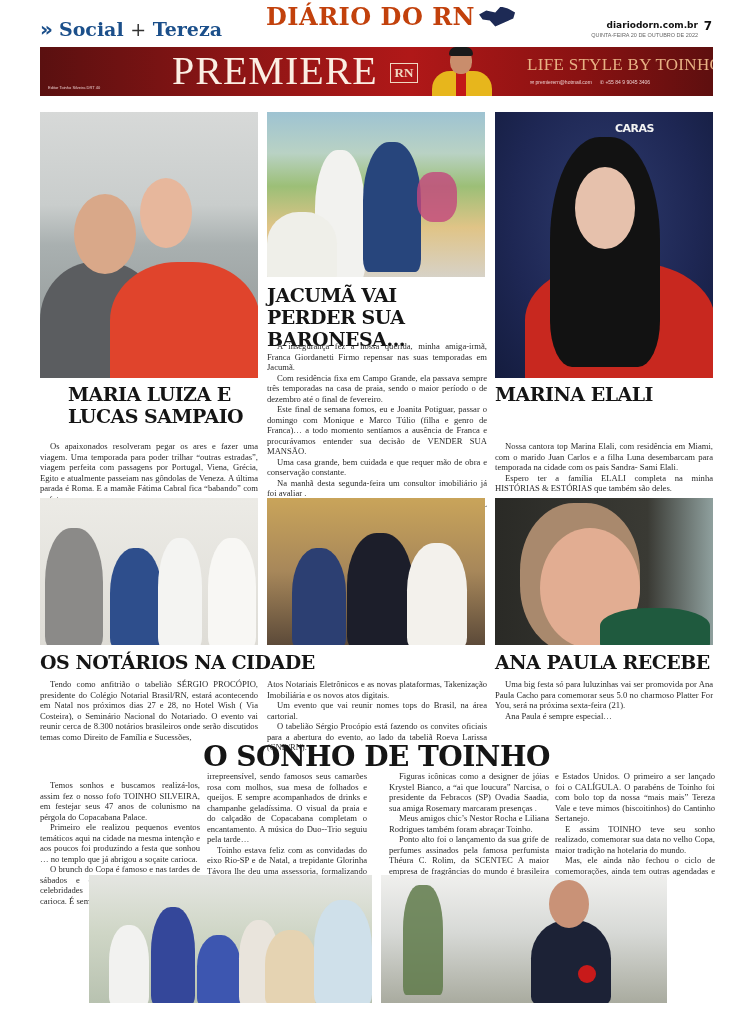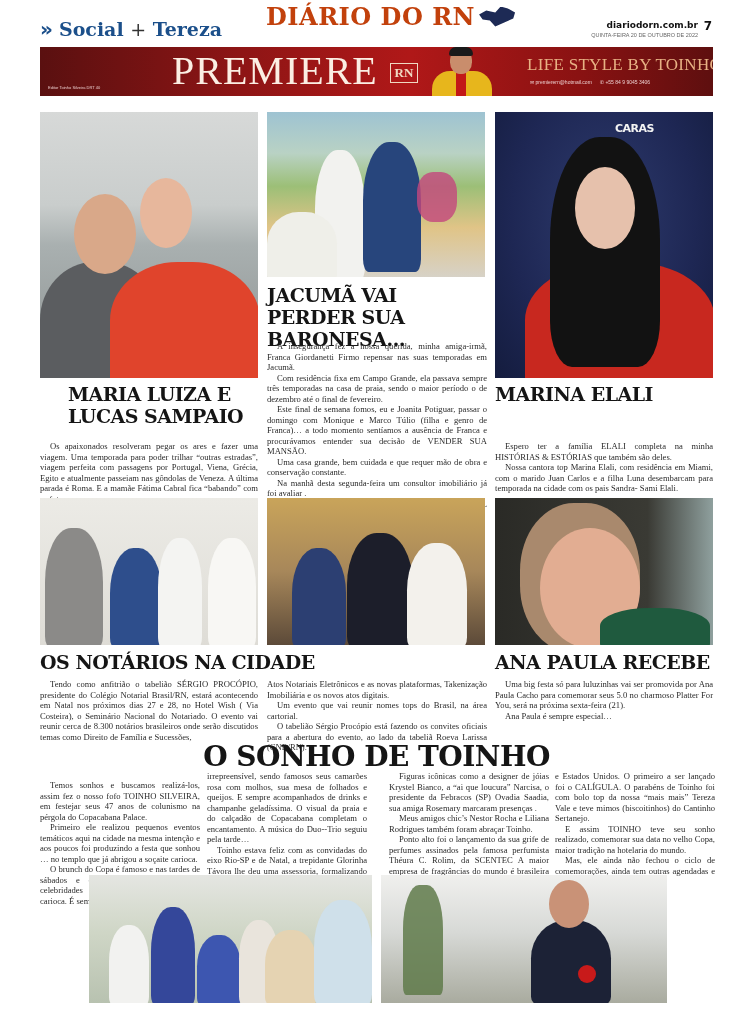--- a/index.html
+++ b/index.html
@@ -140,22 +140,22 @@
 <div class="abs body bd-jacuma">
   <p>A insegurança fez a nossa querida, minha amiga-irmã, Franca Giordanetti Firmo repensar nas suas temporadas em Jacumã.</p>
   <p>Com residência fixa em Campo Grande, ela passava sempre três temporadas na casa de praia, sendo o maior período o de dezembro até o final de fevereiro.</p>
   <p>Este final de semana fomos, eu e Joanita Potiguar, passar o domingo com Monique e Marco Túlio (filha e genro de Franca)… a todo momento sentíamos a ausência de Franca e procurávamos entender sua decisão de VENDER SUA MANSÃO.</p>
   <p>Uma casa grande, bem cuidada e que requer mão de obra e conservação constante.</p>
   <p>Na manhã desta segunda-feira um consultor imobiliário já foi avaliar .</p>
   <p>O imóvel é perfeito para a instalação de um HOTEL BOUTIQUE ou SPA. Um luxo com uma visão privilegiada.</p>
   <p>E nós vamos chorar a sua ausência!</p>
 </div>
 <div class="abs body bd-marina">
+  <p>Nossa cantora top Marina Elali, com residência em Miami, com o marido Juan Carlos e a filha Luna desembarcam para temporada na cidade com os pais Sandra- Sami Elali.</p>
   <p>Espero ter a família ELALI completa na minha HISTÓRIAS &amp; ESTÓRIAS que também são deles.</p>
-  <p>Nossa cantora top Marina Elali, com residência em Miami, com o marido Juan Carlos e a filha Luna desembarcam para temporada na cidade com os pais Sandra- Sami Elali.</p>
 </div>
 
 <div class="abs photo ph-not1">
   <div class="fig" style="left:5px;top:30px;width:58px;height:120px;background:#8b8a88;"></div>
   <div class="fig" style="left:70px;top:50px;width:52px;height:100px;background:#2e4e8c;"></div>
   <div class="fig" style="left:118px;top:40px;width:44px;height:110px;background:#f4f4f2;"></div>
   <div class="fig" style="left:168px;top:40px;width:48px;height:110px;background:#f8f7f4;"></div>
 </div>
 <div class="abs photo ph-not2">
   <div class="fig" style="left:25px;top:50px;width:54px;height:100px;background:#2c3f72;"></div>

